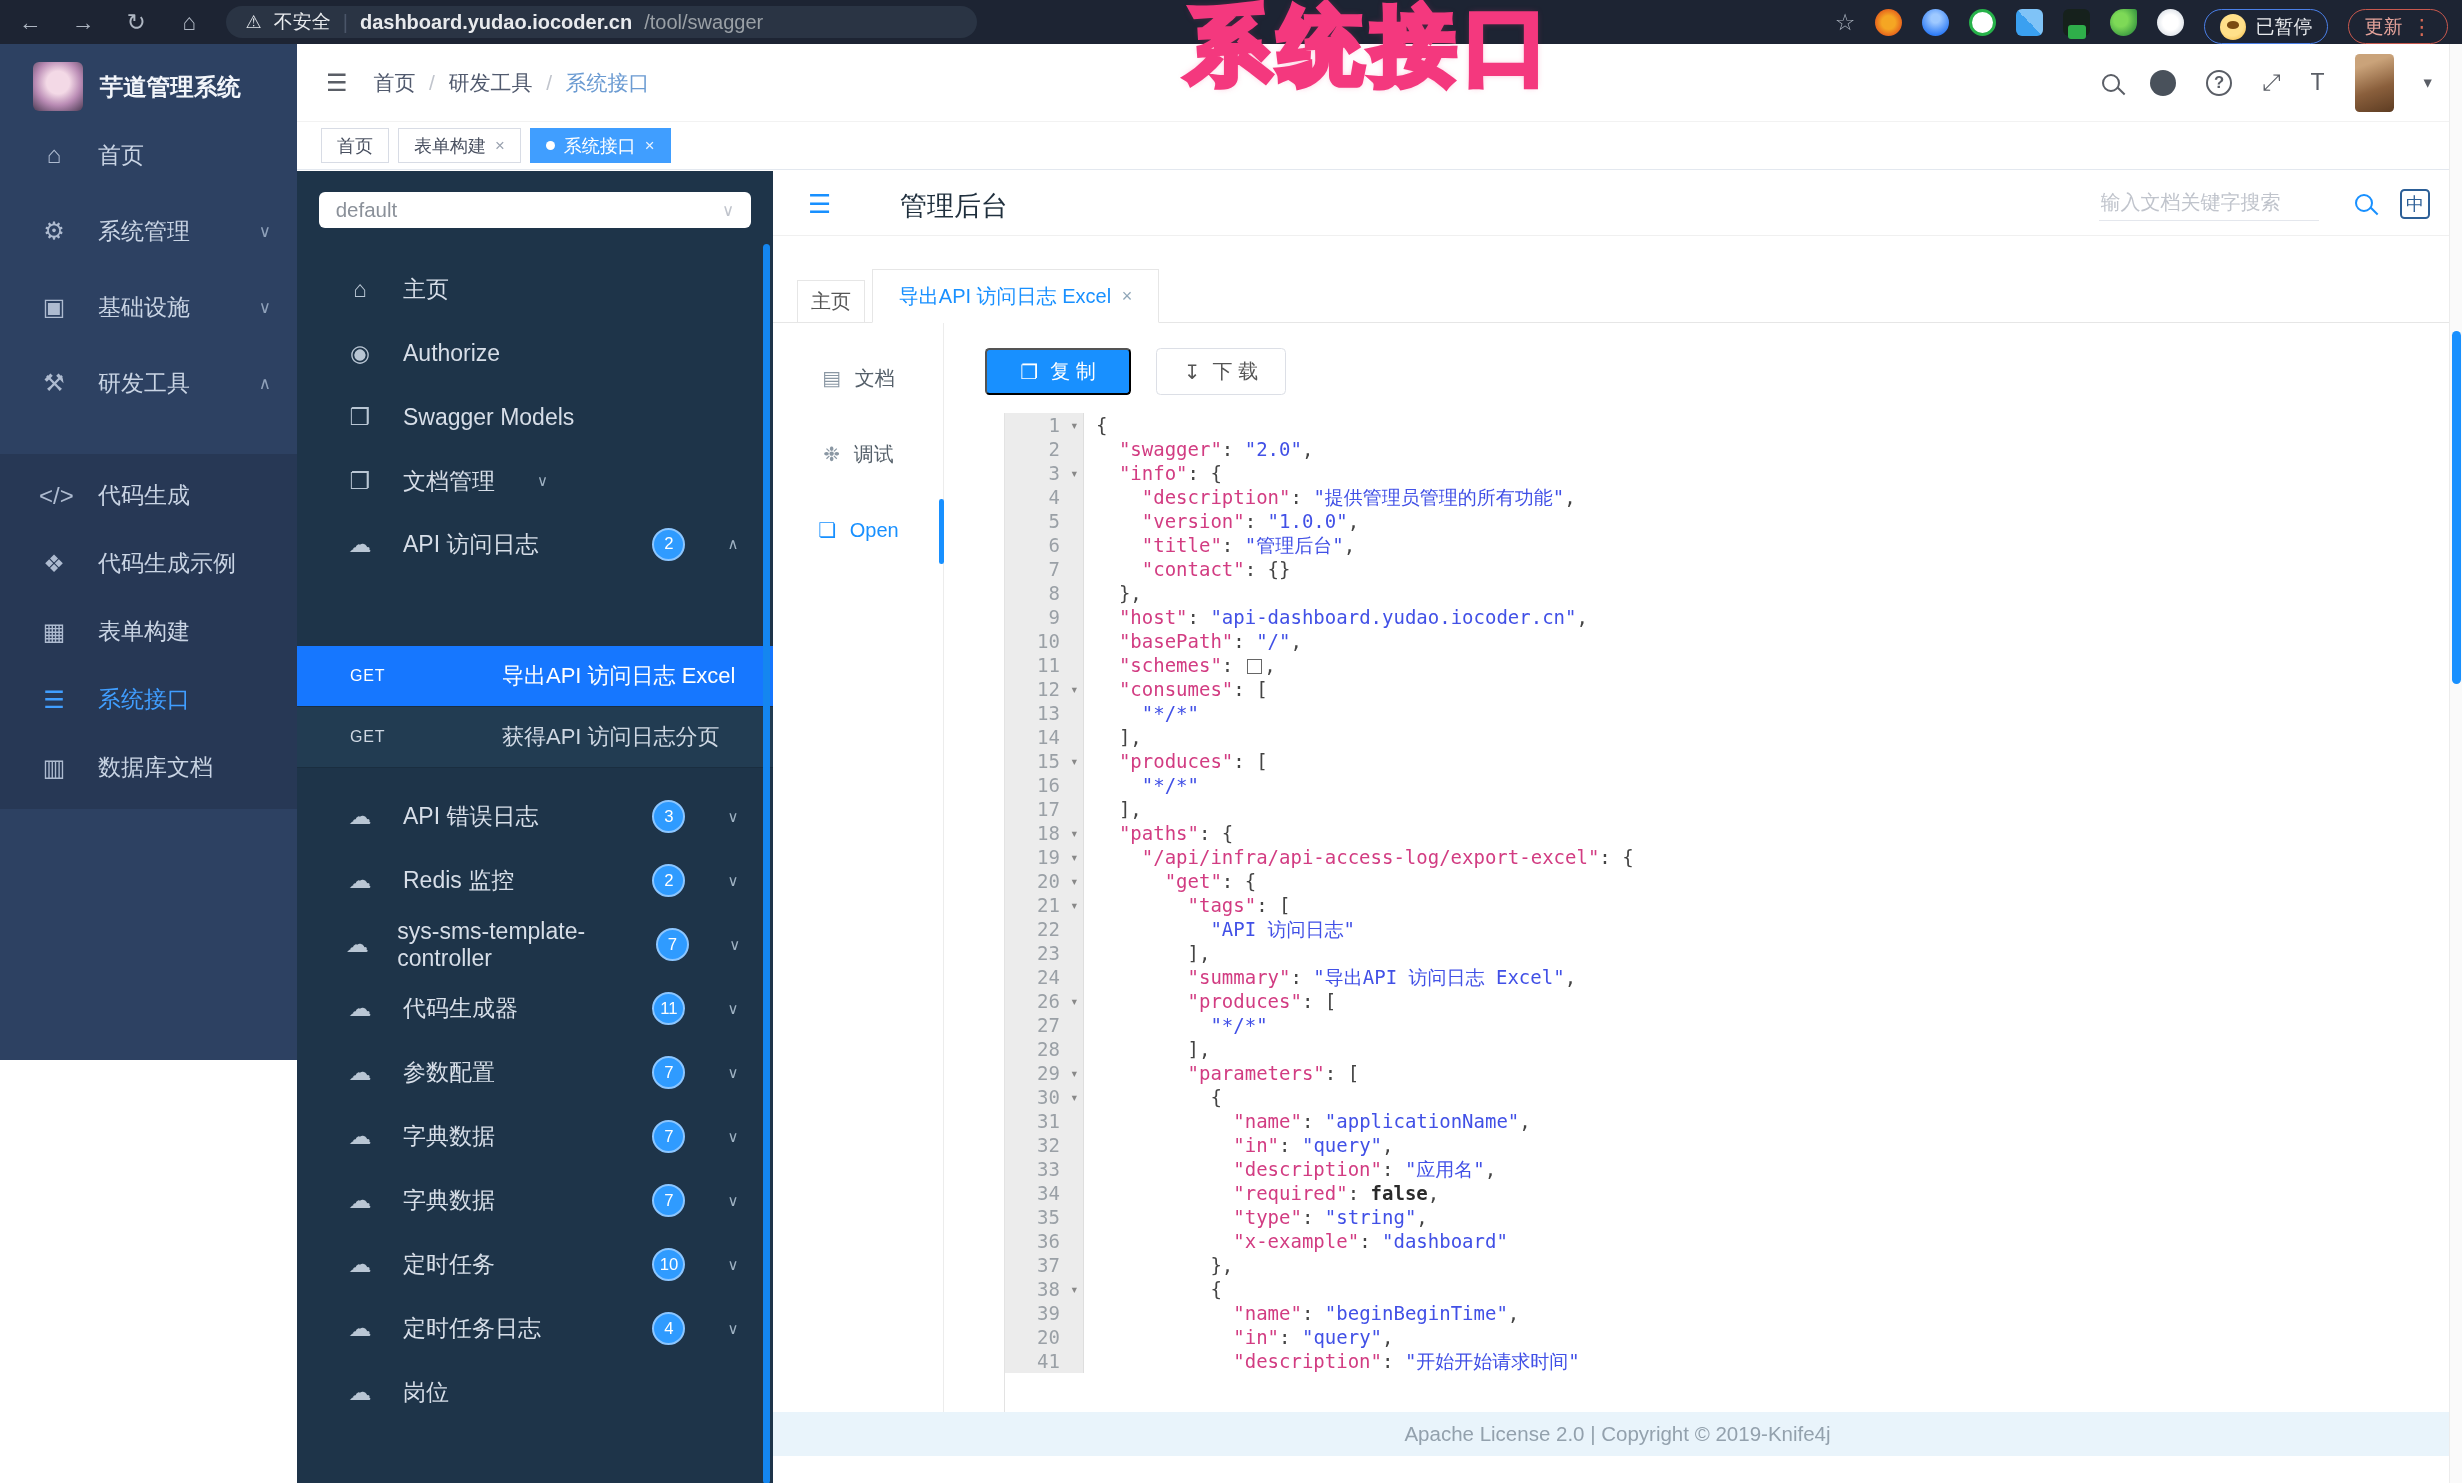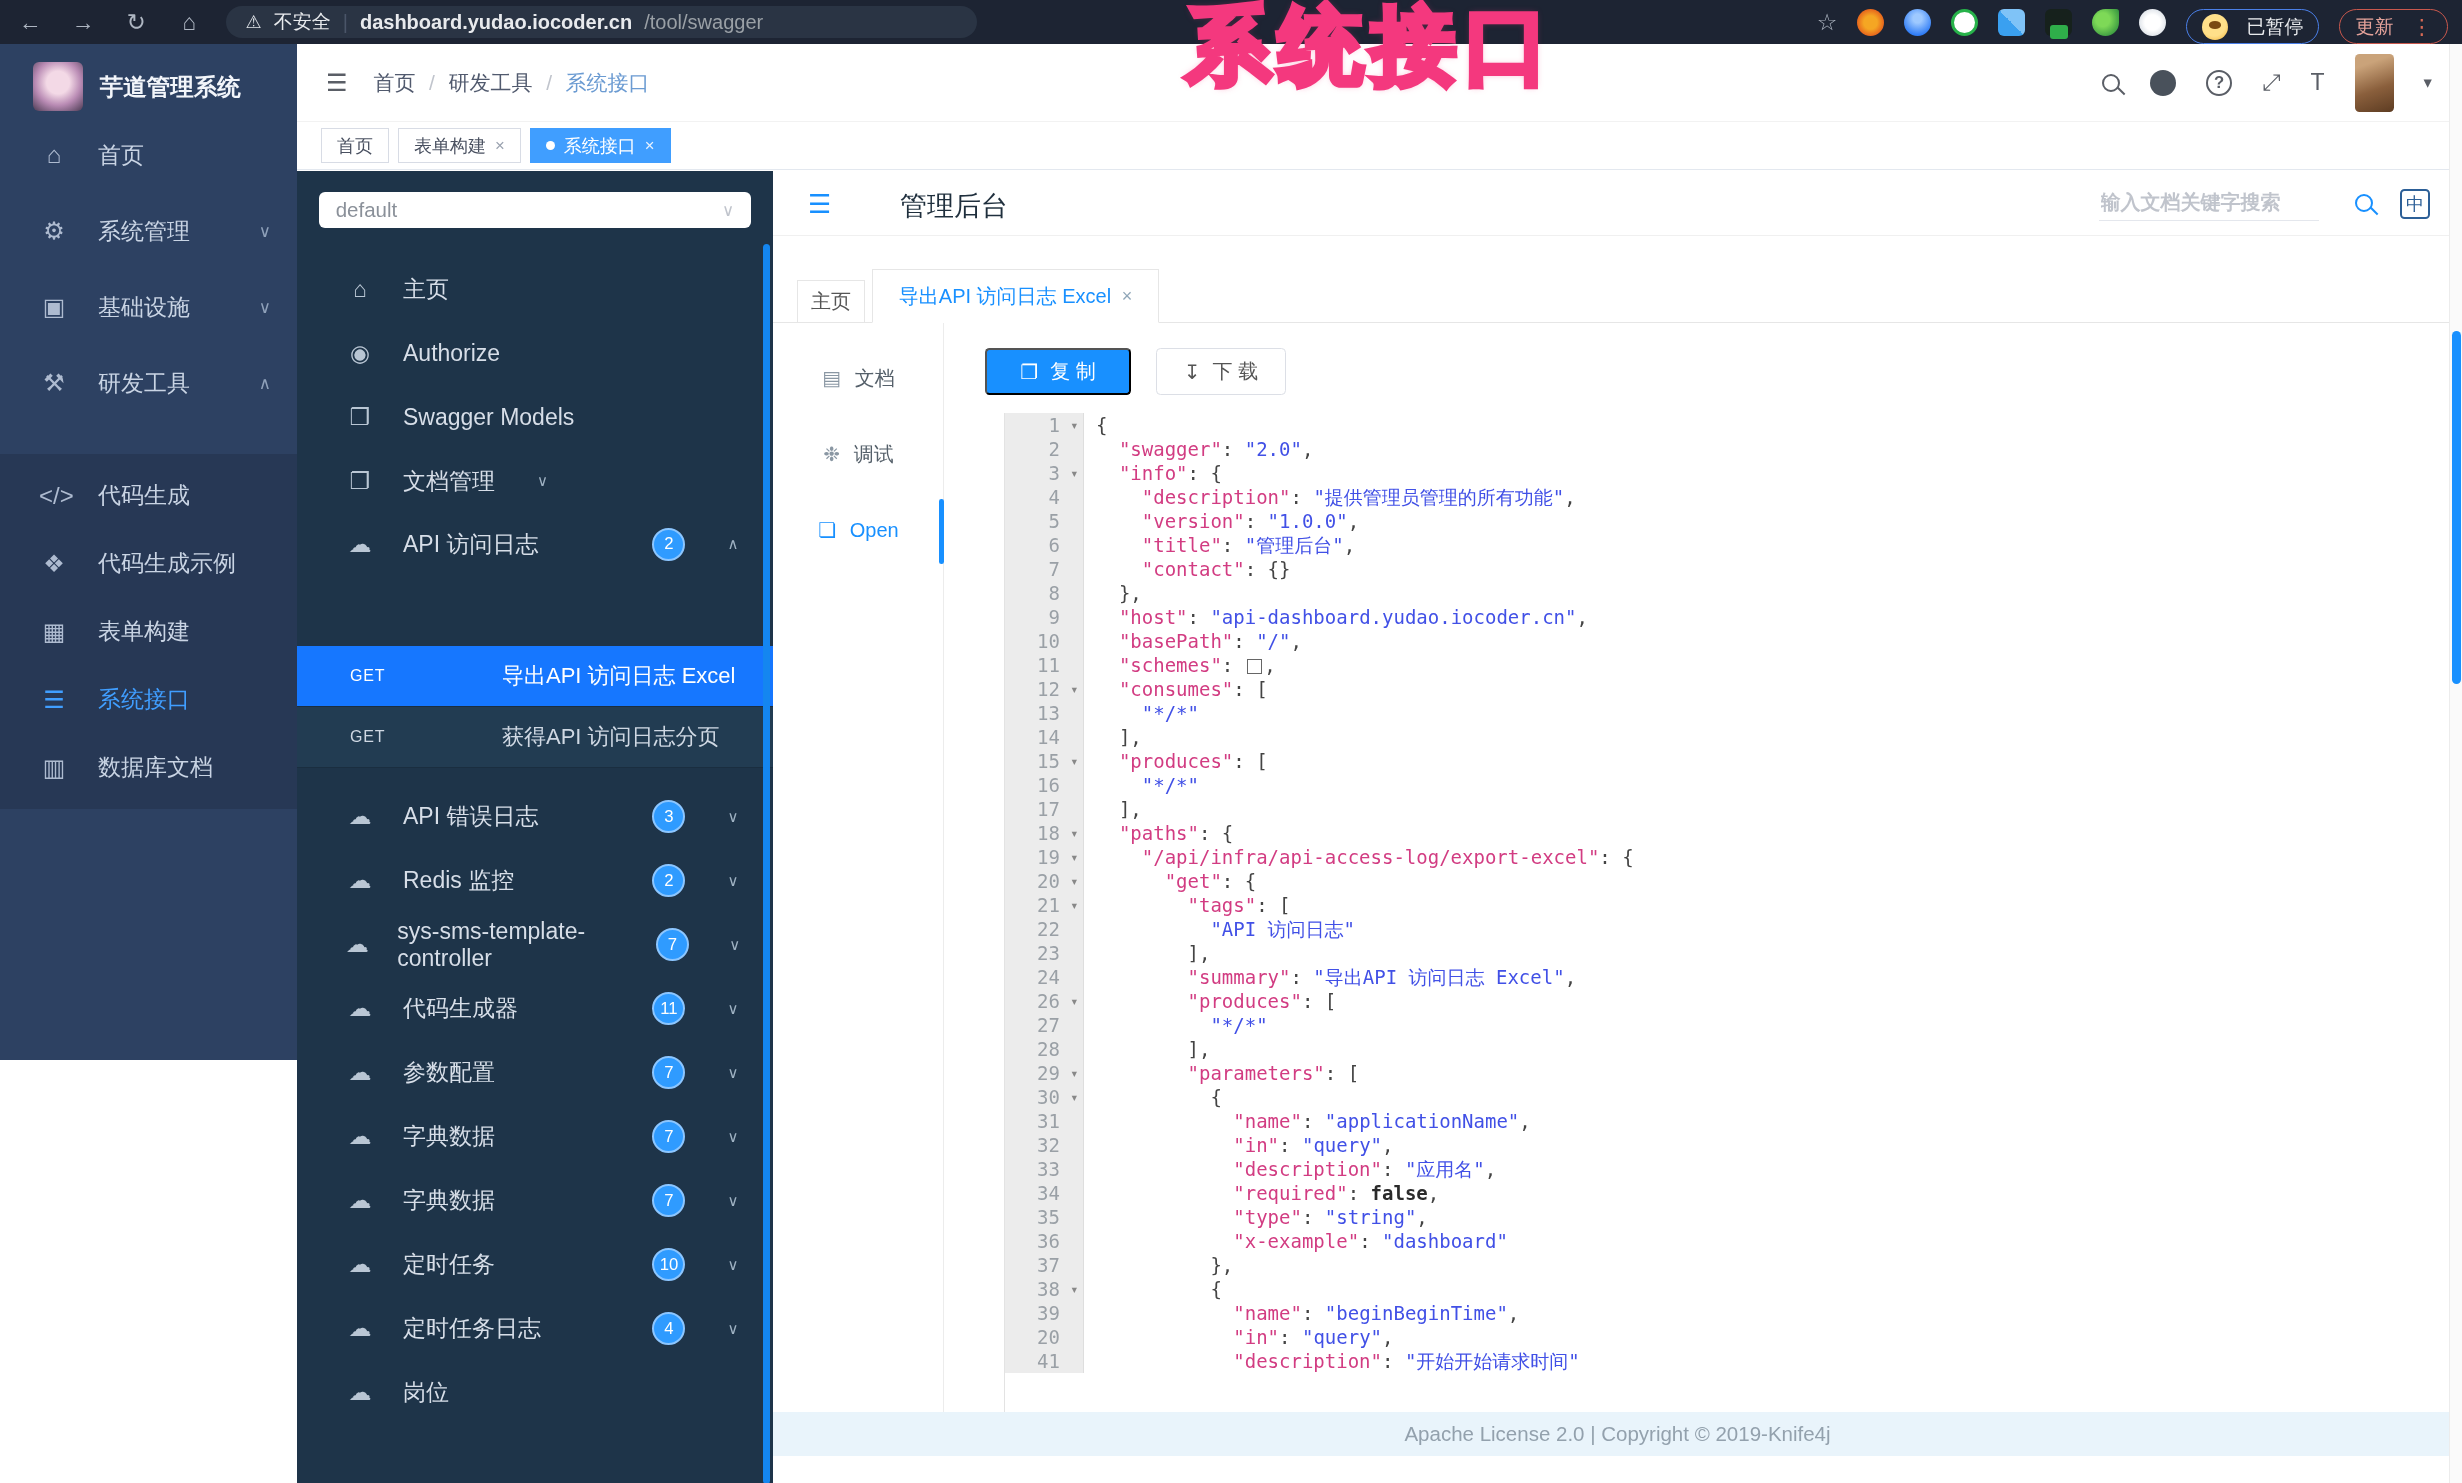--- a/index.html
+++ b/index.html
@@ -19,21 +19,21 @@
   .star { color:#aeb6c2; font-size:23px; }
   .ext { width:27px; height:27px; border-radius:6px; position:relative; }
   .e1 { background:radial-gradient(circle at 50% 50%, #f5a623 35%, #e2541b 80%); border-radius:50%; }
   .e2 { background:radial-gradient(circle at 50% 35%, #9ec9ff 20%, #2f7cf6 75%); border-radius:50%; }
   .e3 { background:#fff; border:3.8px solid #27b24a; border-radius:50%; }
   .e4 { background:linear-gradient(45deg,#3aa0f0 50%,#7fc3f7 50%); }
   .e5 { background:#16211c; }
   .e5::after { content:""; position:absolute; left:4.5px; bottom:-3px; width:18px; height:13.6px; background:#2fae4a; border-radius:3px; }
   .e6 { background:radial-gradient(circle at 40% 40%, #7ed957 30%, #2f8f3d 85%); border-radius:50% 10% 50% 50%; }
   .e7 { background:radial-gradient(circle at 50% 50%, #ffffff 40%, #cfd6df 90%); border-radius:50%; }
-  .pillbtn { display:flex; align-items:center; gap:18px; height:35px; border-radius:18px; padding:0 15px; font-size:19px;margin-top:9px; }
+  .pillbtn { display:flex; align-items:center; gap:9px; height:35px; border-radius:18px; padding:0 15px; font-size:19px;margin-top:9px; }
   .paused { border:1.5px solid #4a7fe8; color:#e8eaed; }
   .emoji { width:26px; height:26px; border-radius:50%; background:radial-gradient(circle at 45% 40%, #ffe08a 55%, #f3b53c 95%); position:relative; }
   .emoji::after{ content:""; position:absolute; left:6.8px; top:7.6px; width:12px; height:7.6px; border-radius:50%; background:#7a4b12; }
   .update { border:1.5px solid #c9584d; color:#e4a29a; }
   .update .kebab { color:#d96a55; font-size:21px; }
 
   
   .annotation { position:absolute; left:1186px; top:-10.6px; z-index:60; font-size:85px; font-weight:800; letter-spacing:7.6px; color:#fff; -webkit-text-stroke:5.3px #f4387e; text-shadow:0 0 7.6px rgba(244,56,126,.55); pointer-events:none; }
 
   
@@ -88,21 +88,21 @@
   .oprow.active { background:#1677ff; color:#fff; }
   .grouprow { height:64px; }
   .sidescroll { position:absolute; right:3px; top:73px; bottom:0; width:6.8px; background:#1486f0; border-radius:3.8px; }
 
   
   .content { position:absolute; left:773px; top:171px; width:1689px; height:1313px; background:#fff; }
   .k4head { position:absolute; left:0; top:0; width:100%; height:65px; border-bottom:0.8px solid #f0f0f0; }
   .k4head .collapse { position:absolute; left:35px; top:18px; font-size:26px; color:#1890ff; }
   .k4head .title { position:absolute; left:127px; top:16.7px; font-size:27px; color:#1f2f3d; font-weight:500; }
   .k4search { position:absolute; right:143px; top:13.6px; width:220px; border-bottom:1.5px solid #e4e7ed; }
-  .k4search input { border:0; outline:0; width:100%; font-size:20px; color:#8b5cf6; padding:6px 1.5px; font-family:inherit; background:transparent;font-weight:bold; }
+  .k4search input { border:0; outline:0; width:100%; font-size:20px; color:#8b5cf6; padding:6px 1.5px; font-family:inherit; background:transparent; }
   .k4search input::placeholder { color:#c0c4cc; }
   .k4mag { position:absolute; right:89px; top:23px; color:#1890ff; }
   .langbox { position:absolute; right:32px; top:18px; width:30px; height:30px; border:2.3px solid #2c5f97; border-radius:4.5px; color:#2c5f97; font-size:18px; display:flex; align-items:center; justify-content:center; }
 
   .doctabs { position:absolute; left:0; top:91px; width:100%; height:61px; }
   .doctabs .baseline { position:absolute; left:0; bottom:0; width:100%; height:0.8px; background:#e6e6e6; }
   .dtab { position:absolute; bottom:0; display:flex; align-items:center; justify-content:center; gap:10.6px; background:#fff; border:0.8px solid #e6e6e6; font-size:20px; color:#555; z-index:1; }
   .dtab.t0 { left:24px; width:68px; height:43px; }
   .dtab.t1 { left:99px; width:287px; height:54px; color:#1890ff; border-bottom-color:#fff; }
   .dtab .x { color:#8fa6b8; font-size:18px; }

